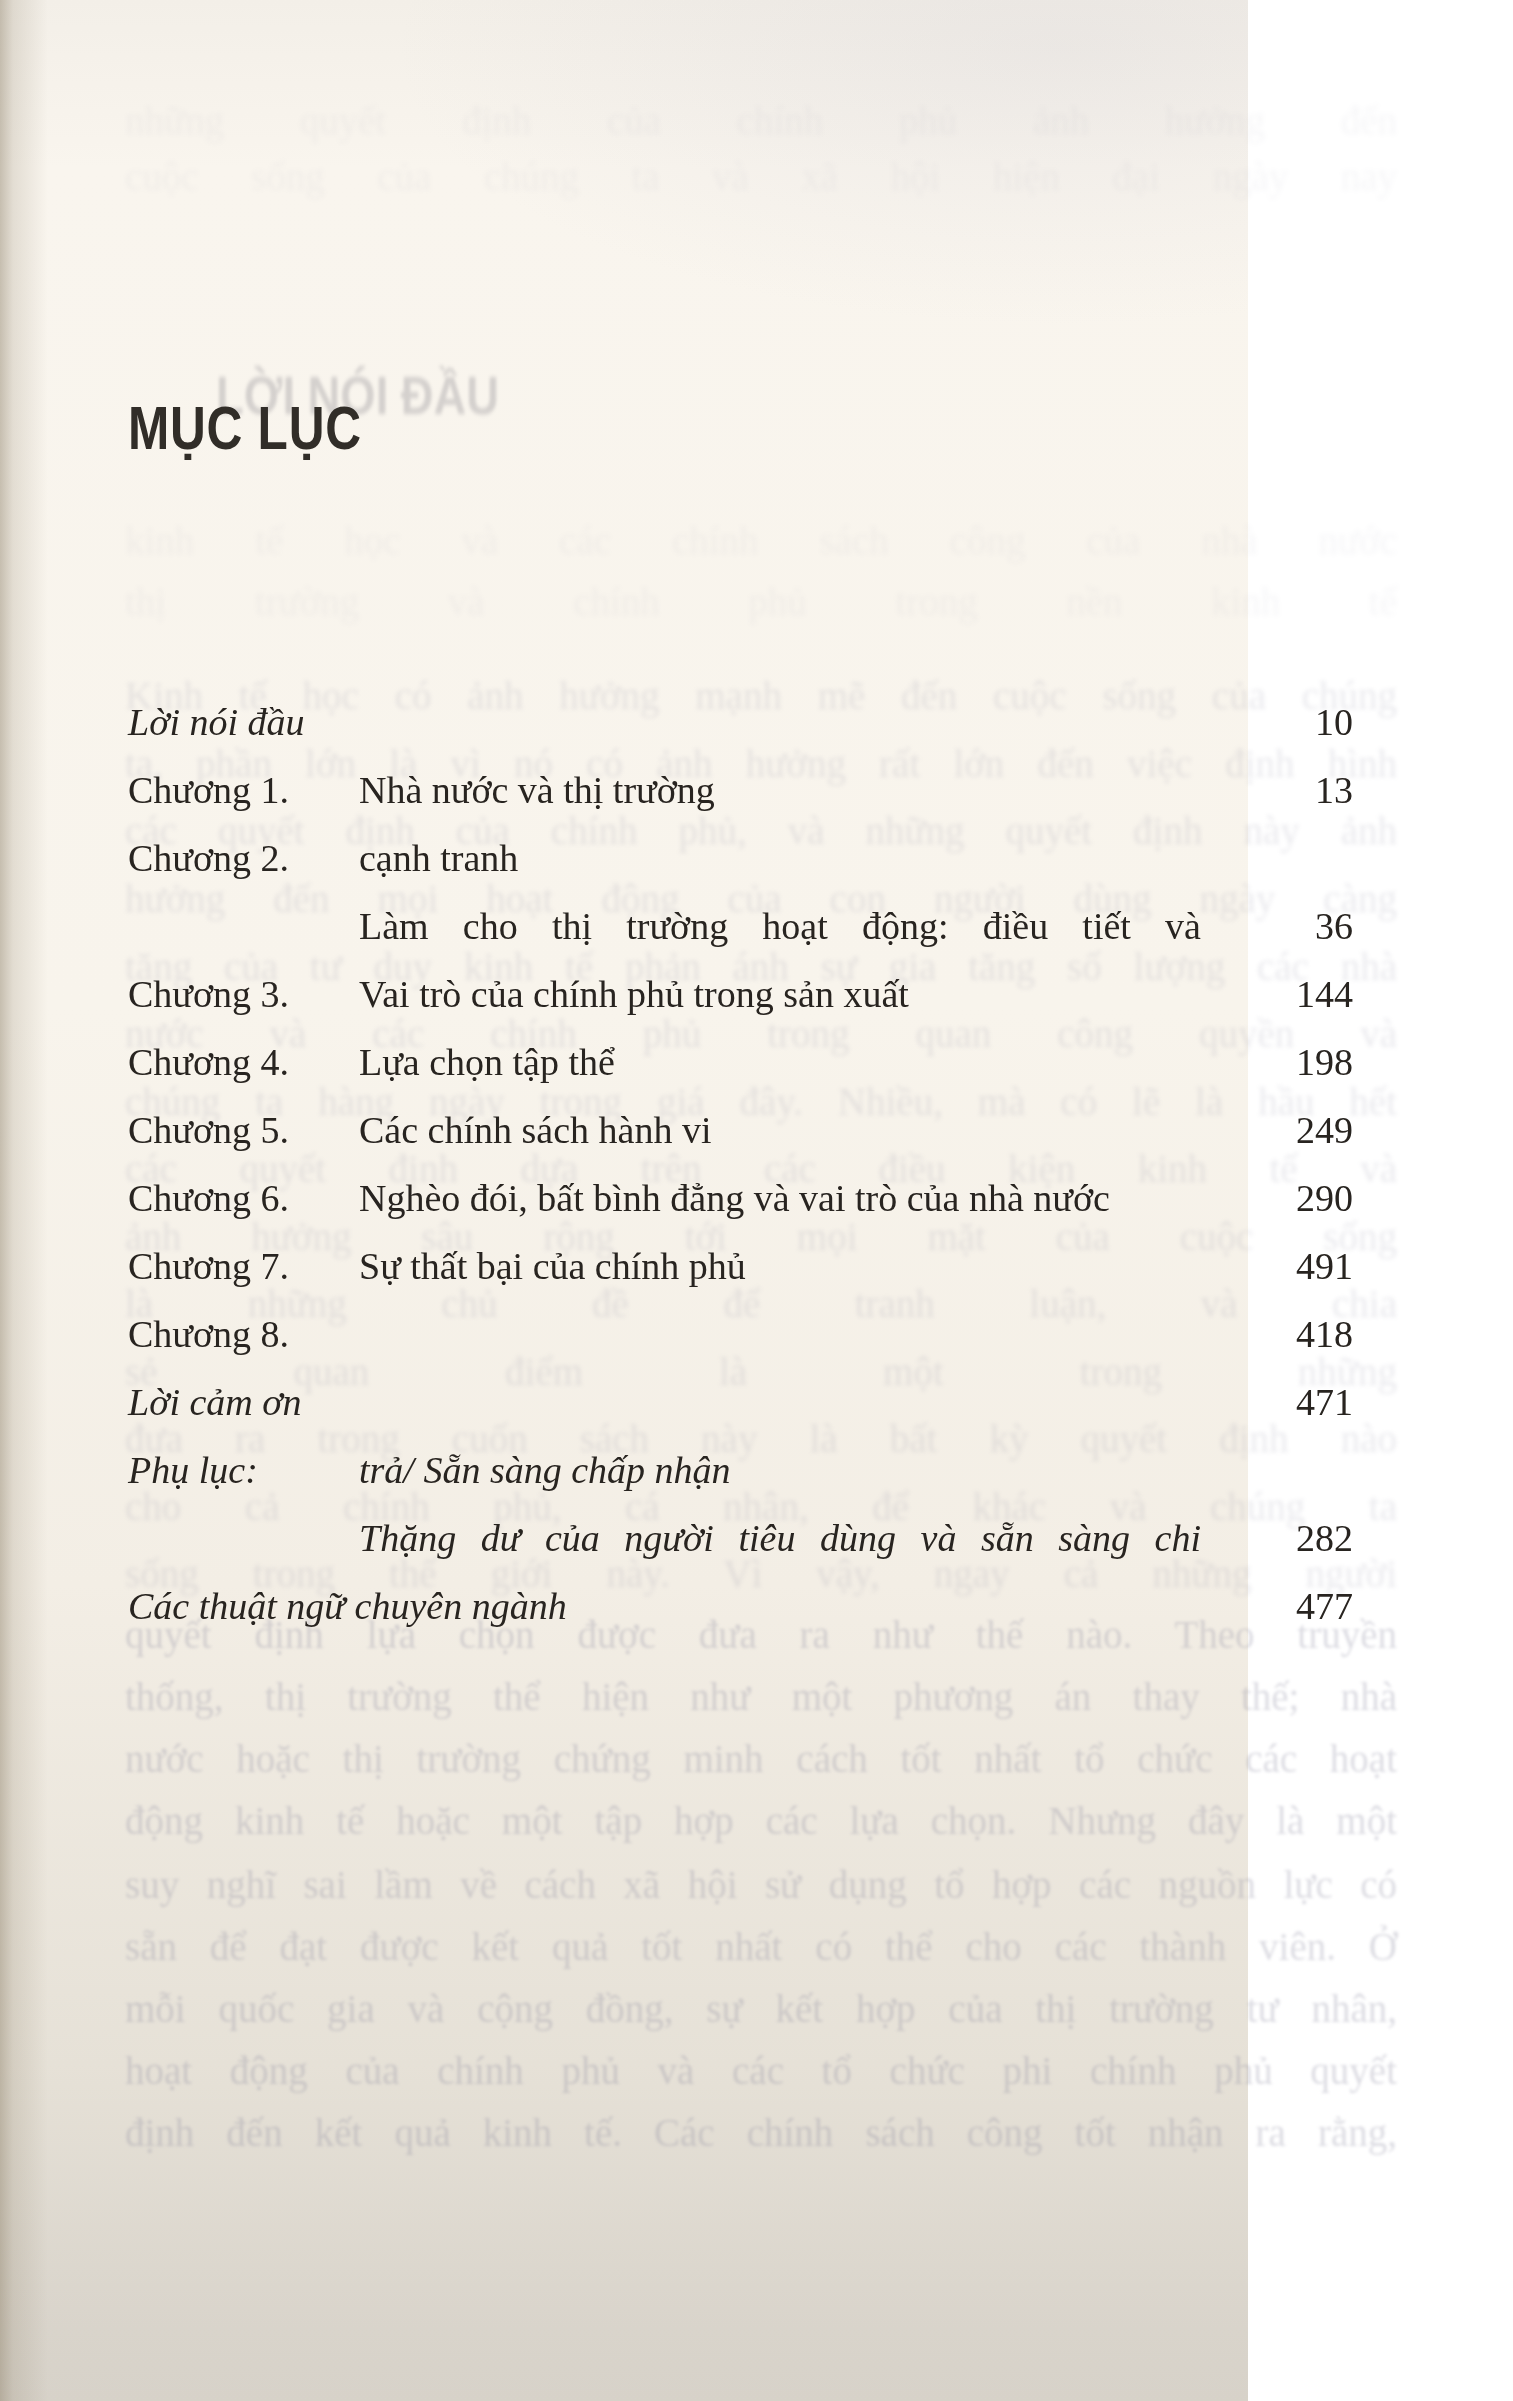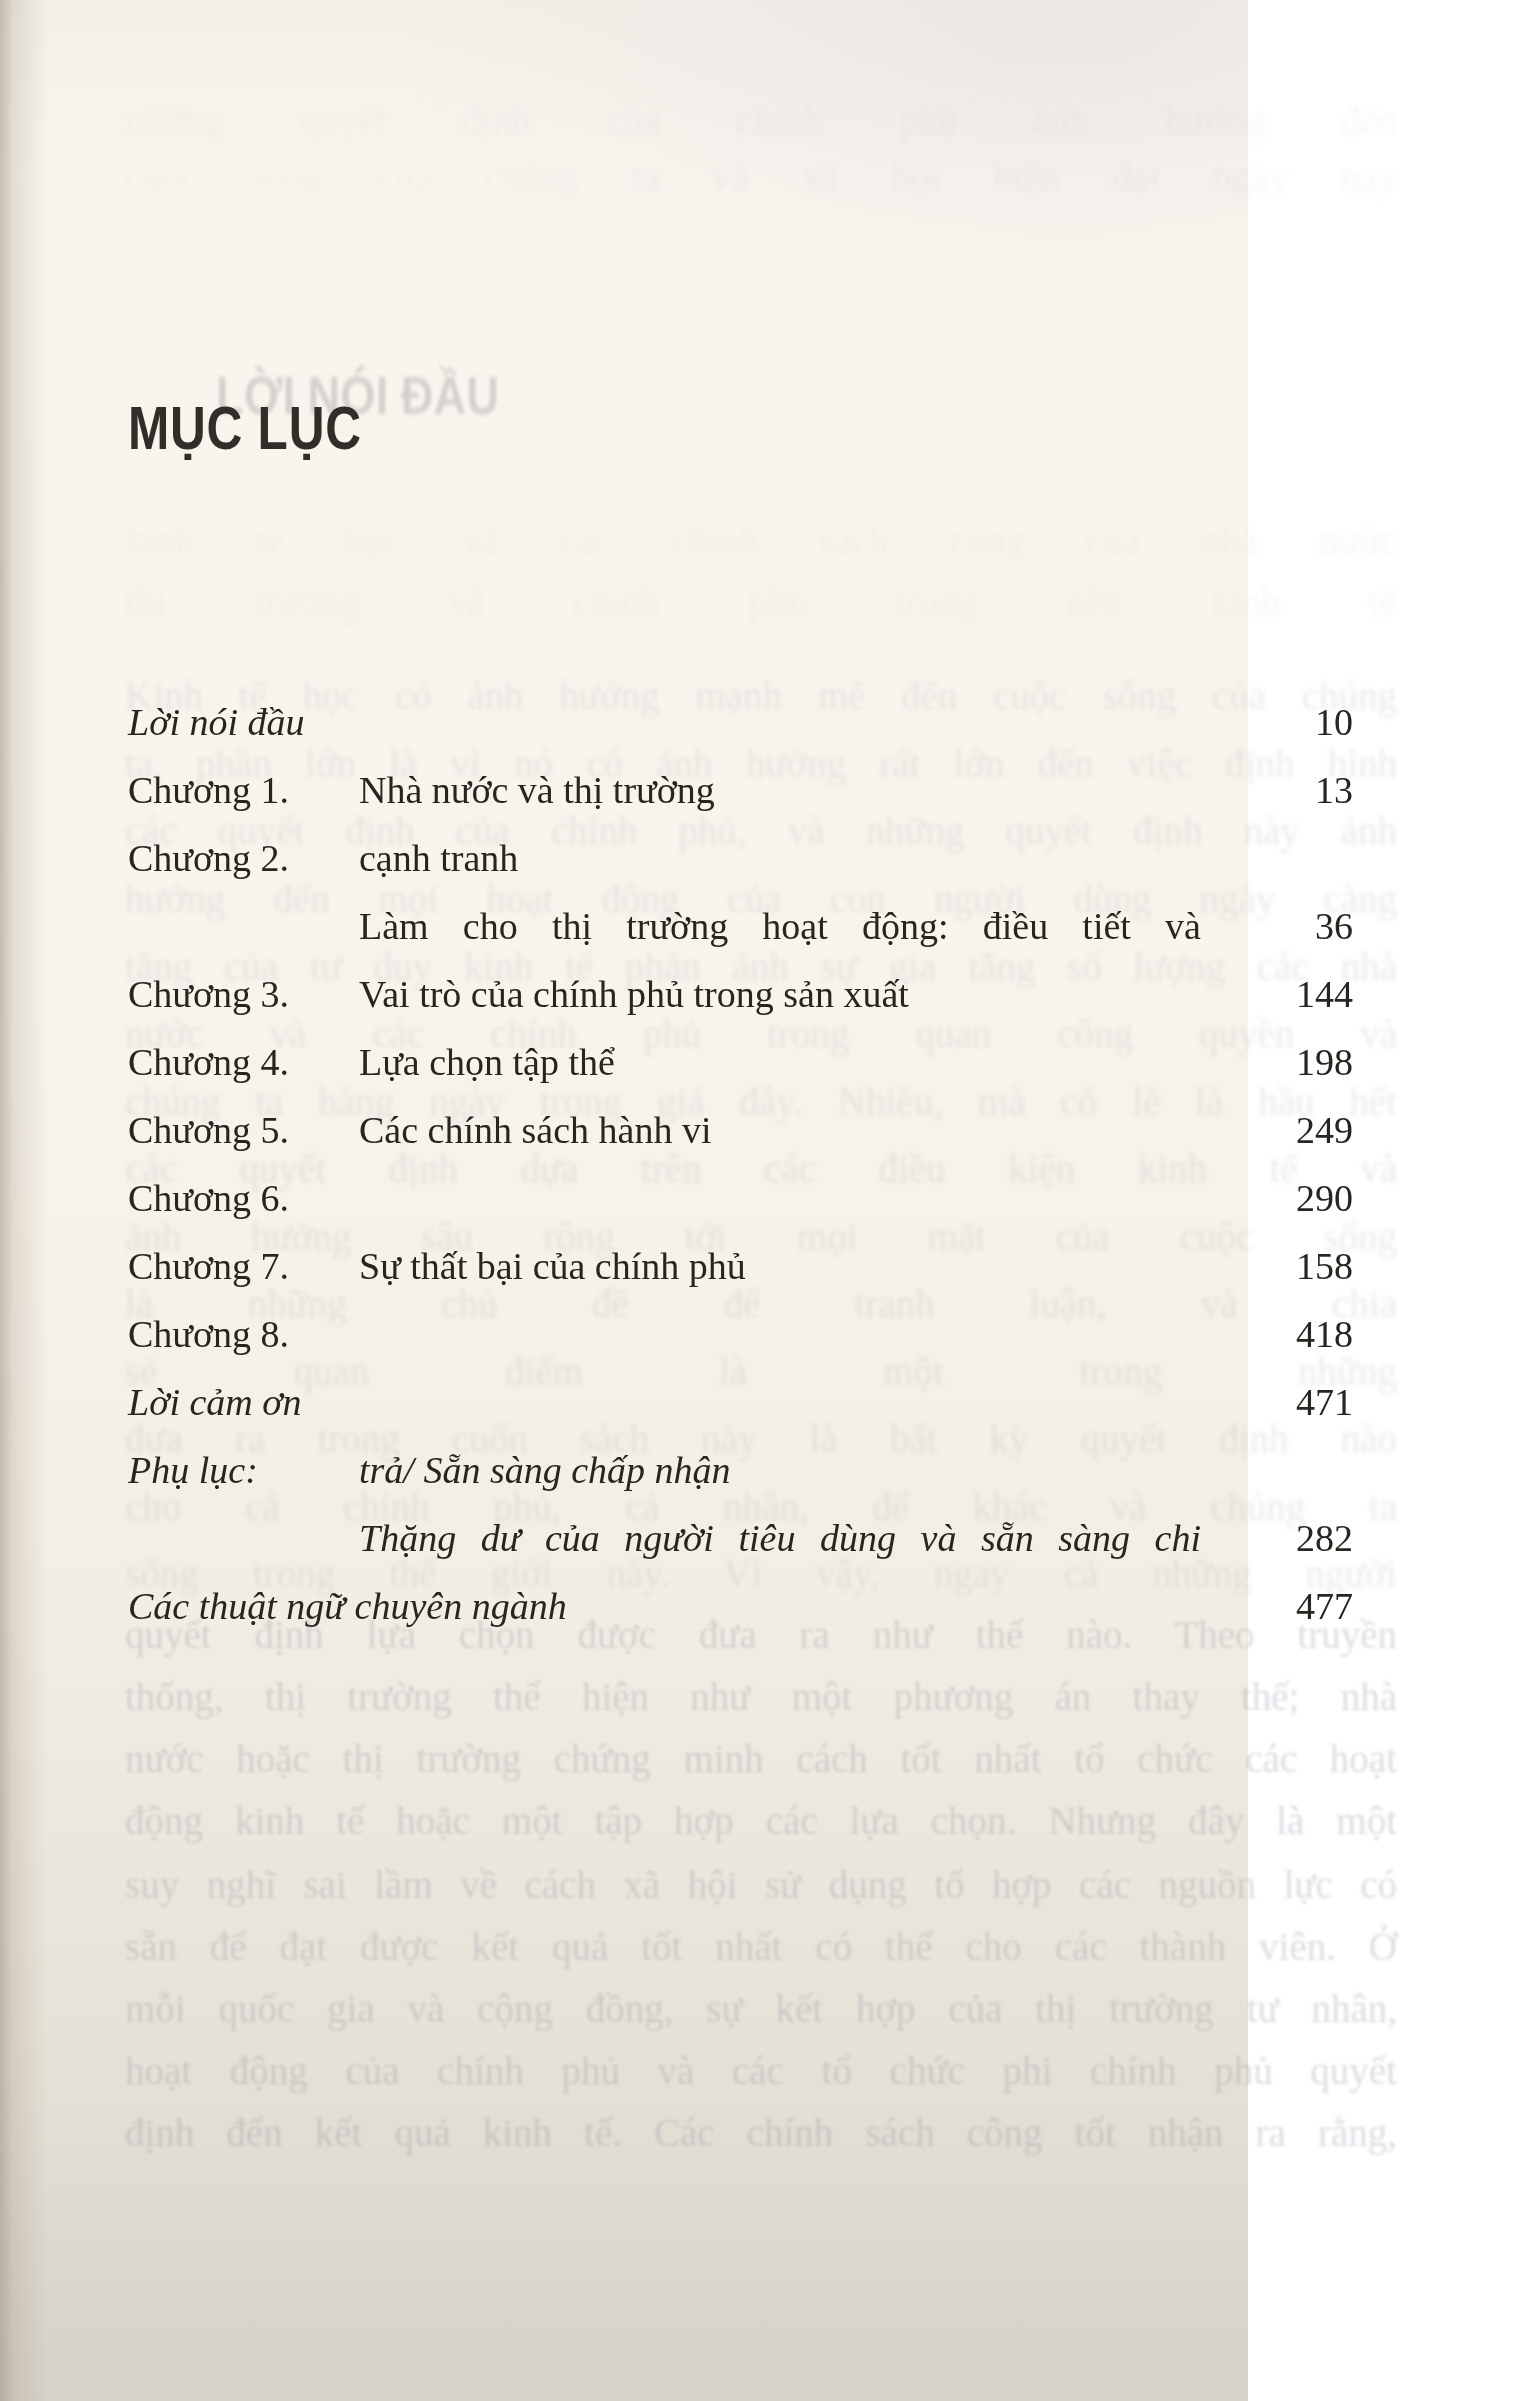--- a/index.html
+++ b/index.html
@@ -193,29 +193,32 @@
     <div class="toc-row">
       <span class="toc-label">Chương 5.</span>
       <span class="toc-titles">
           <div class="t-line">Các chính sách hành vi</div>
         </span>
       <span class="toc-page">249</span>
     </div>
 
     <div class="toc-row">
       <span class="toc-label">Chương 6.</span>
+      <span class="toc-titles">
+          <div class="t-line">Nghèo đói, bất bình đẳng và vai trò của nhà nước</div>
+        </span>
       <span class="toc-page">290</span>
     </div>
 
     <div class="toc-row">
       <span class="toc-label">Chương 7.</span>
       <span class="toc-titles">
           <div class="t-line">Sự thất bại của chính phủ</div>
         </span>
-      <span class="toc-page">158</span>
+      <span class="toc-page">491</span>
     </div>
 
     <div class="toc-row">
       <span class="toc-label">Chương 8.</span>
       <span class="toc-page">418</span>
     </div>
 
     <div class="toc-row">
       <span class="toc-label italic">Lời cảm ơn</span>
       <span class="toc-titles" style="width: 0px;"></span>

